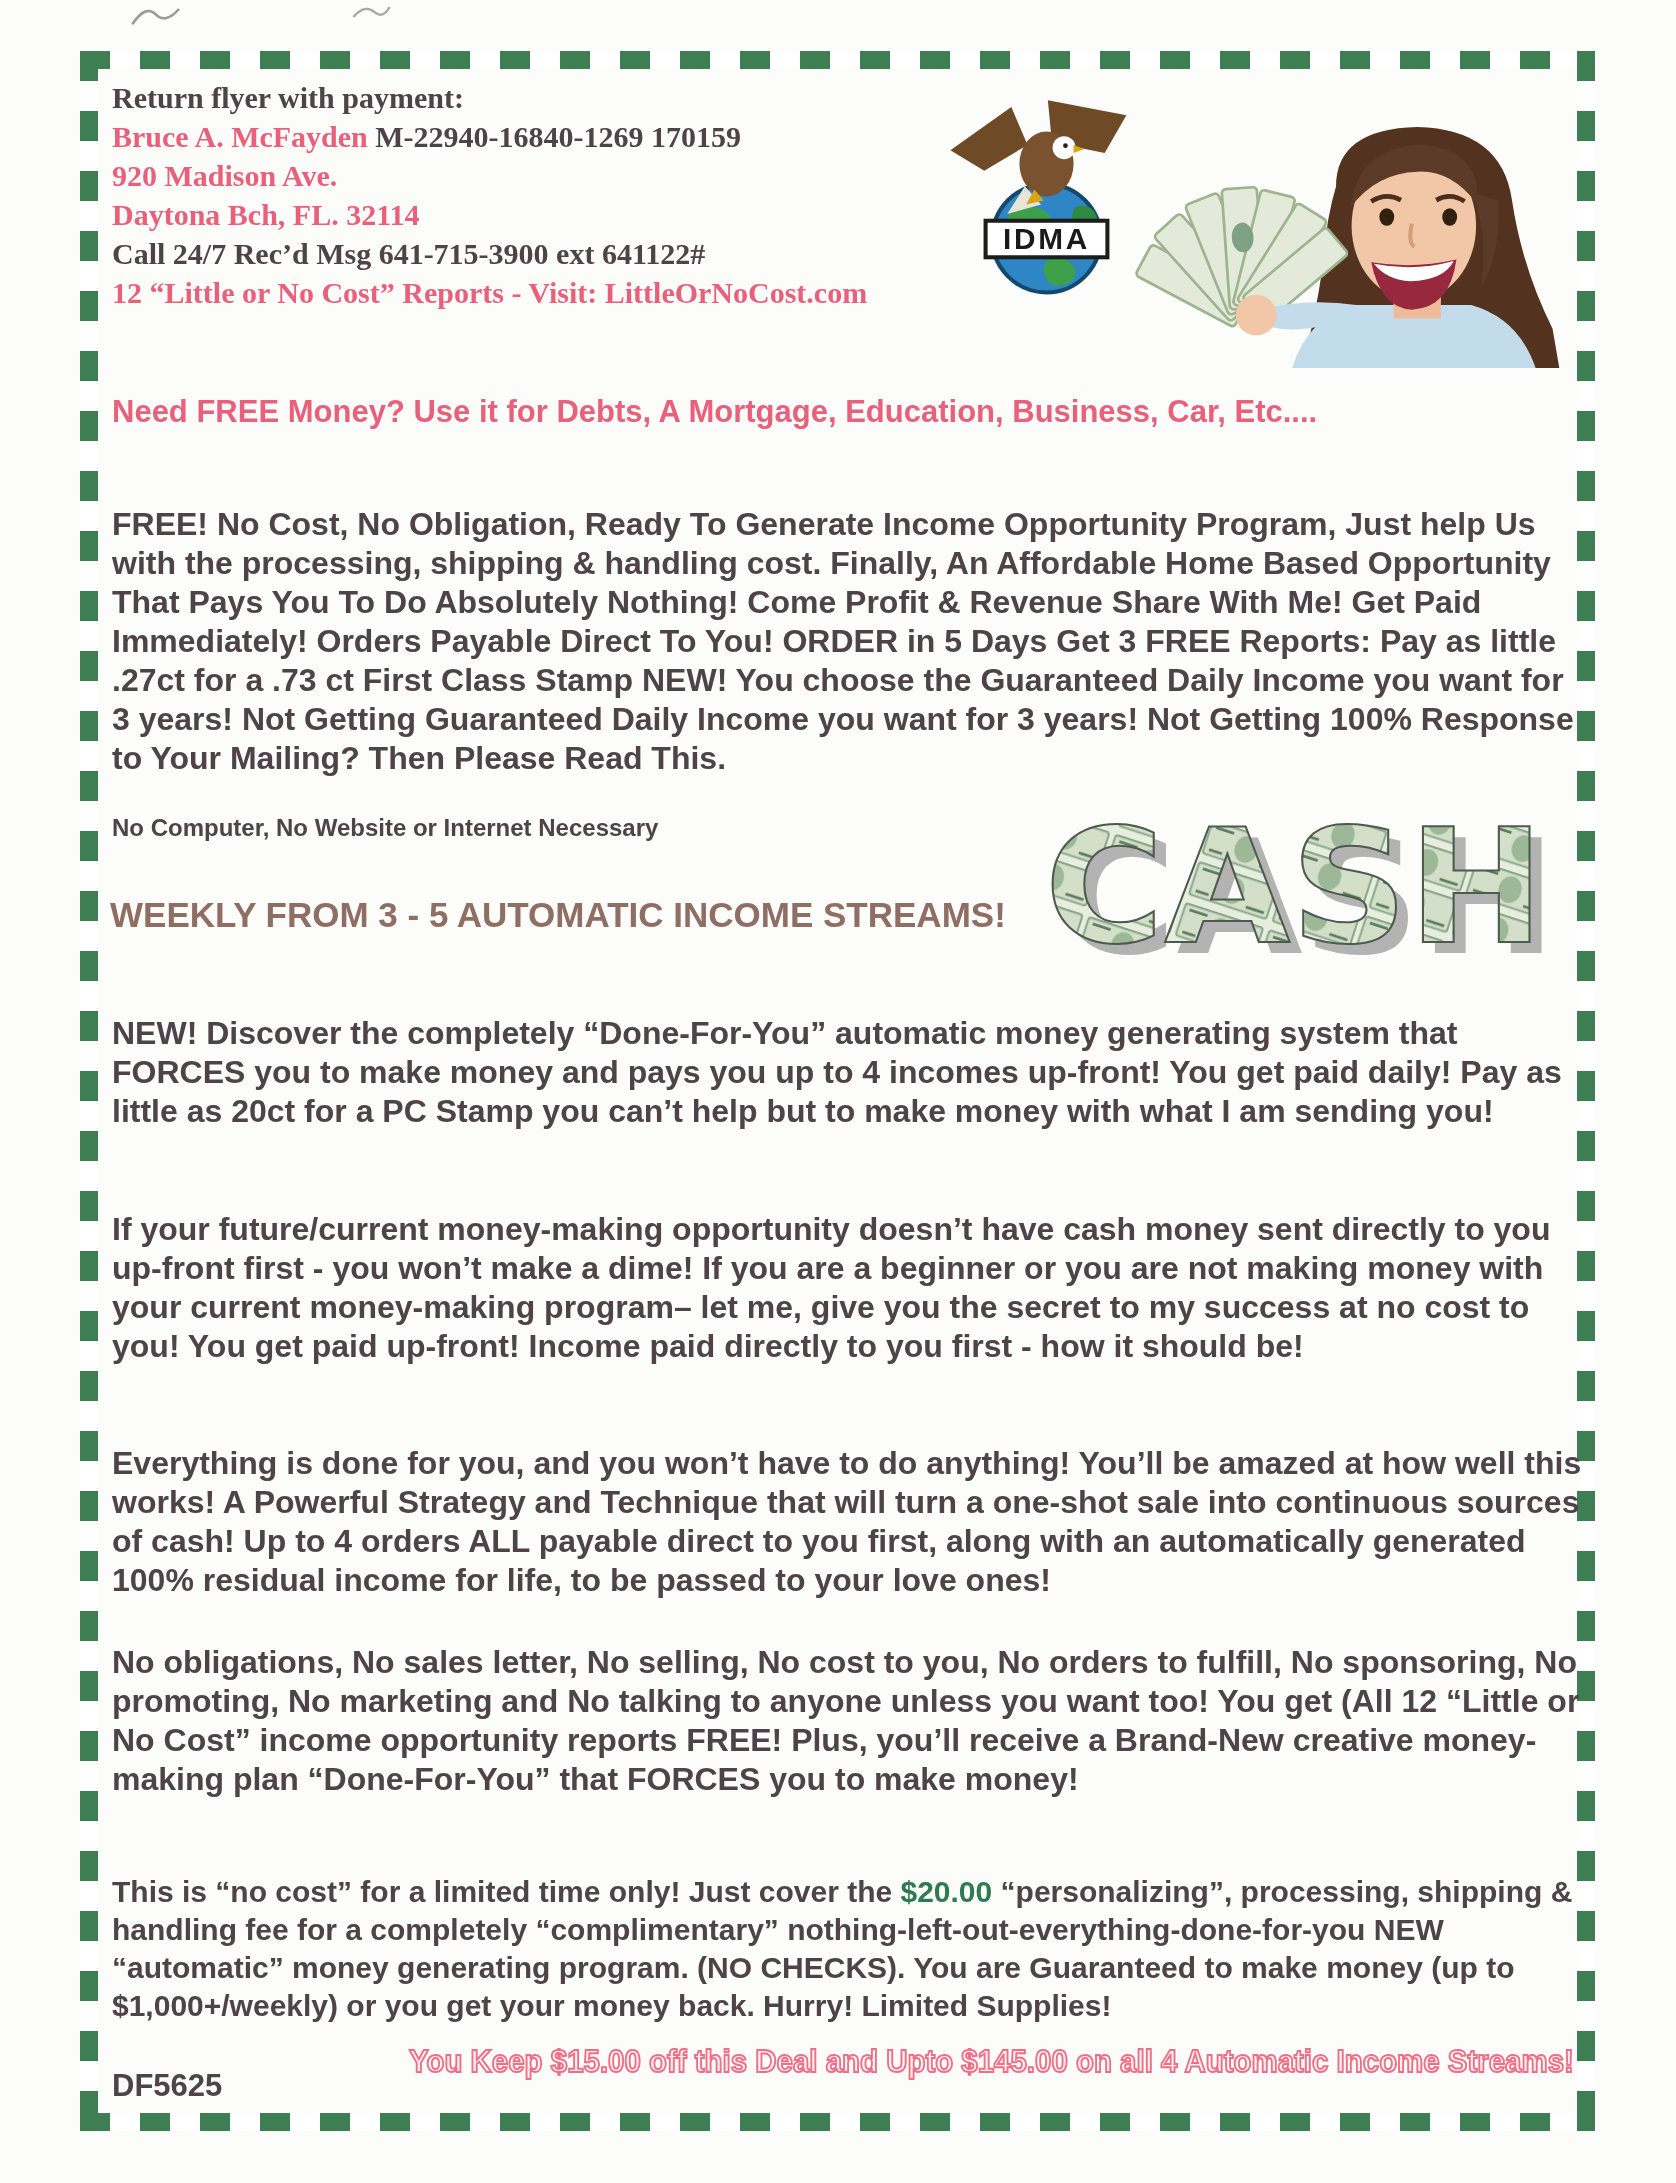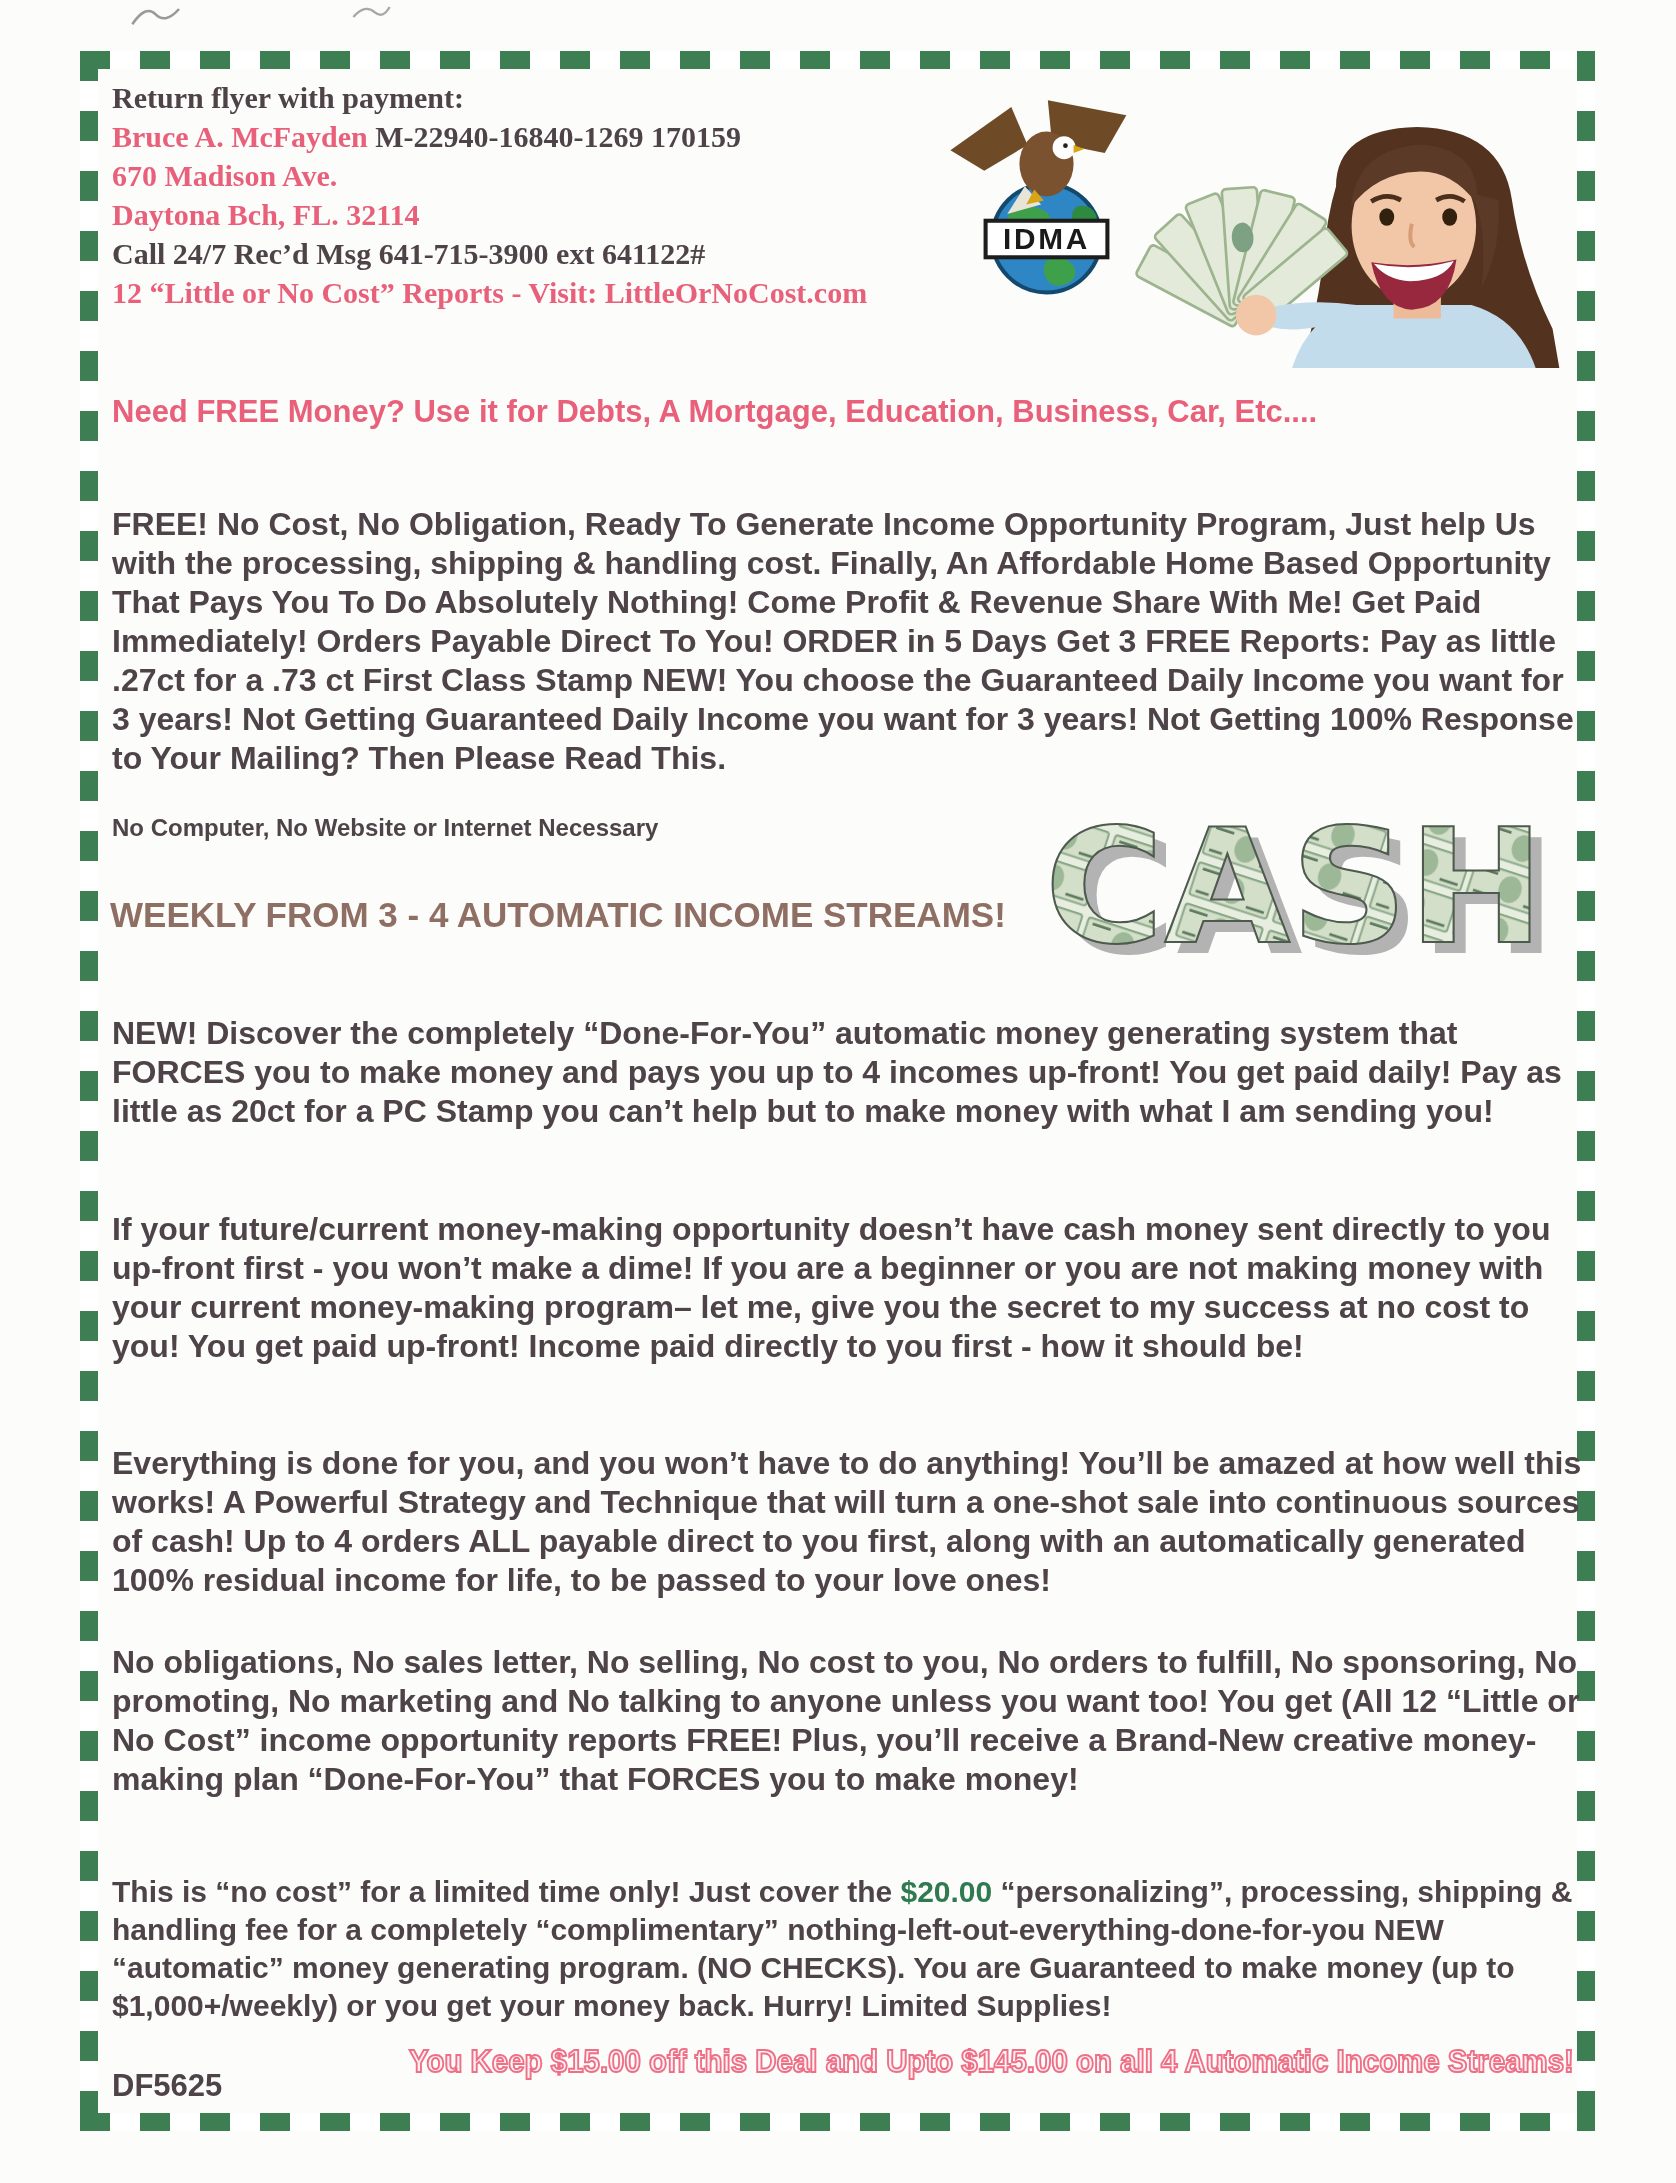--- a/index.html
+++ b/index.html
@@ -70,21 +70,21 @@
   <div class="b-left"></div>
   <div class="b-right"></div>
   <div class="corner" style="left:80px;top:51px;"></div>
   <div class="corner" style="left:1577px;top:51px;"></div>
   <div class="corner" style="left:80px;top:2113px;"></div>
   <div class="corner" style="left:1577px;top:2113px;"></div>
 
   <div class="header">
     <div class="hline dark">Return flyer with payment:</div>
     <div class="hline"><span class="pink">Bruce  A. McFayden </span><span class="dark">M-22940-16840-1269  170159</span></div>
-    <div class="hline pink">670 Madison Ave.</div>
+    <div class="hline pink">920 Madison Ave.</div>
     <div class="hline pink">Daytona Bch, FL. 32114</div>
     <div class="hline dark">Call 24/7 Rec’d Msg 641-715-3900 ext  641122#</div>
     <div class="hline pink">12 “Little or No Cost” Reports - Visit:  LittleOrNoCost.com</div>
   </div>
 
   <div class="logo-wrap">
     <svg width="203" height="210" viewBox="0 0 300 310">
 
       <circle cx="150" cy="222" r="80" fill="#2f86c4" stroke="#14496e" stroke-width="6"></circle>
       <path d="M95,185 q25,-18 50,-5 q20,12 5,30 q-25,15 -45,2 q-18,-12 -10,-27z" fill="#3fa04c"></path>
@@ -148,21 +148,21 @@
 
   <div class="promo-pink">
     <div>Need FREE Money? Use it for Debts, A Mortgage, Education, Business, Car, Etc....</div>
   </div>
 
   <div class="para" style="top:505px;">FREE! No Cost, No Obligation, Ready To Generate Income Opportunity Program, Just help Us with the processing, shipping &amp; handling cost. Finally, An Affordable Home Based Opportunity That Pays You To Do Absolutely Nothing! Come Profit &amp; Revenue Share With Me! Get Paid Immediately! Orders Payable Direct To You! ORDER in 5 Days Get 3 FREE Reports: Pay as little .27ct for a .73 ct First Class Stamp NEW! You choose the Guaranteed Daily Income you want for 3 years! Not Getting Guaranteed Daily Income you want for 3 years! Not Getting 100% Response to Your Mailing? Then Please Read This.</div>
 
   <div class="no-computer">No Computer, No Website or Internet Necessary</div>
 
   <div class="head-brown">
-    <div>WEEKLY FROM 3 - 4 AUTOMATIC INCOME STREAMS!</div>
+    <div>WEEKLY FROM 3 - 5 AUTOMATIC INCOME STREAMS!</div>
   </div>
 
   <div class="cash-wrap">
     <svg width="527" height="179" viewBox="0 0 780 265">
       <defs>
         <pattern id="moneyPat" width="130" height="64" patternUnits="userSpaceOnUse" patternTransform="rotate(18)">
           <rect width="130" height="64" fill="#e7eee0"></rect>
           <rect x="4" y="6" width="120" height="50" rx="4" fill="#d3dfc9" stroke="#8aa888" stroke-width="3"></rect>
           <ellipse cx="64" cy="31" rx="17" ry="20" fill="#9db897"></ellipse>
           <path d="M12,14 h28 M90,48 h28 M12,48 h20" stroke="#5d7a5e" stroke-width="4"></path>

